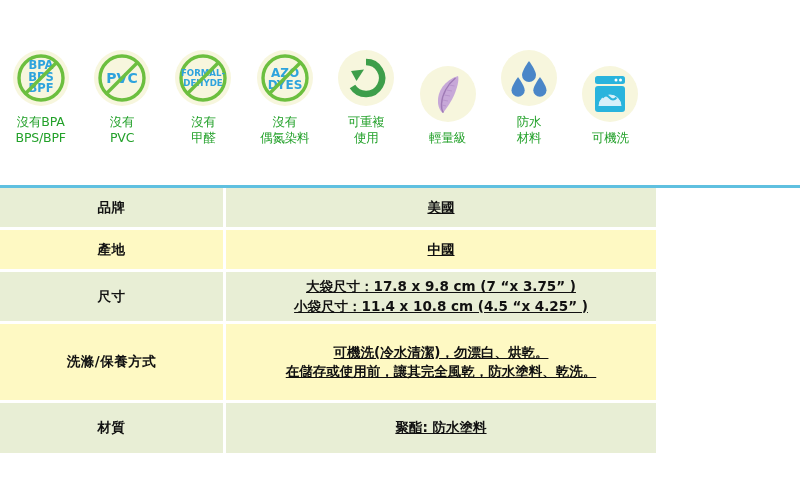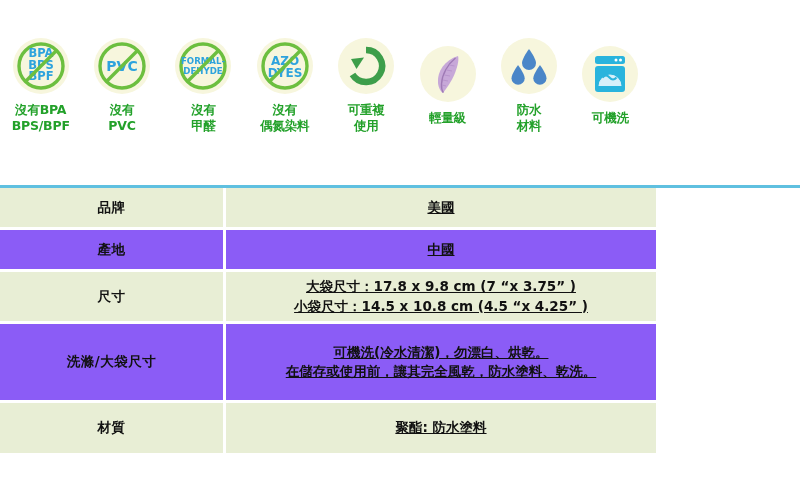--- a/index.html
+++ b/index.html
@@ -11,21 +11,21 @@
     overflow: hidden;
     position: relative;
   }
 
   
   .features {
     position: absolute;
     top: 26px; left: 0;
     width: 651px; height: 120px;
     display: flex;
-    align-items: center;
+    align-items: flex-end;
   }
   .feature {
     flex: 1 1 0;
     display: flex;
     flex-direction: column;
     align-items: center;
   }
   .badge {
     width: 56px; height: 56px;
     border-radius: 50%;
@@ -33,40 +33,40 @@
     position: relative;
     display: flex;
     align-items: center;
     justify-content: center;
     flex: 0 0 auto;
   }
   .badge svg { display: block; overflow: visible; }
   .feature-label {
     margin-top: 8px;
     font-size: 12.5px;
-    font-weight: bold;
+    font-weight: normal;
     color: #23a12a;
     line-height: 1.28;
     text-align: center;
     white-space: pre-line;
     letter-spacing: -0.2px;
   }
 
   
   .spec-table {
     position: absolute;
     top: 185px; left: 0;
     width: 800px;
     border-top: 3px solid #5fc0e0;
     border-collapse: separate;
     border-spacing: 0;
   }
   .spec-row { display: flex; width: 656px; }
   .spec-row.cream .cell { background: #e8eed5; }
-  .spec-row.blue  .cell { background: #8b5cf6; }
+  .spec-row.blue  .cell { background: #fef9c3; }
   .cell {
     display: flex;
     align-items: center;
     justify-content: center;
     padding: 8px 6px;
     border-bottom: 3px solid #ffffff;
   }
   .cell-label {
     width: 226px;
     flex: 0 0 226px;
@@ -216,25 +216,25 @@
   </div>
 
   <div class="spec-row blue r-origin">
     <div class="cell cell-label">產地</div>
     <div class="cell cell-value">中國</div>
   </div>
 
   <div class="spec-row cream r-size">
     <div class="cell cell-label">尺寸</div>
     <div class="cell cell-value lines">大袋尺寸：17.8 x 9.8 cm (7 “x 3.75” )
-小袋尺寸：14.5 x 10.8 cm (4.5 “x 4.25”  )</div>
+小袋尺寸：11.4 x 10.8 cm (4.5 “x 4.25”  )</div>
   </div>
 
   <div class="spec-row blue r-care">
-    <div class="cell cell-label">洗滌/大袋尺寸</div>
+    <div class="cell cell-label">洗滌/保養方式</div>
     <div class="cell cell-value lines">可機洗(冷水清潔)，勿漂白、烘乾。
 在儲存或使用前，讓其完全風乾，防水塗料、乾洗。</div>
   </div>
 
   <div class="spec-row cream r-mat">
     <div class="cell cell-label">材質</div>
     <div class="cell cell-value">聚酯: 防水塗料</div>
   </div>
 
 </div>

